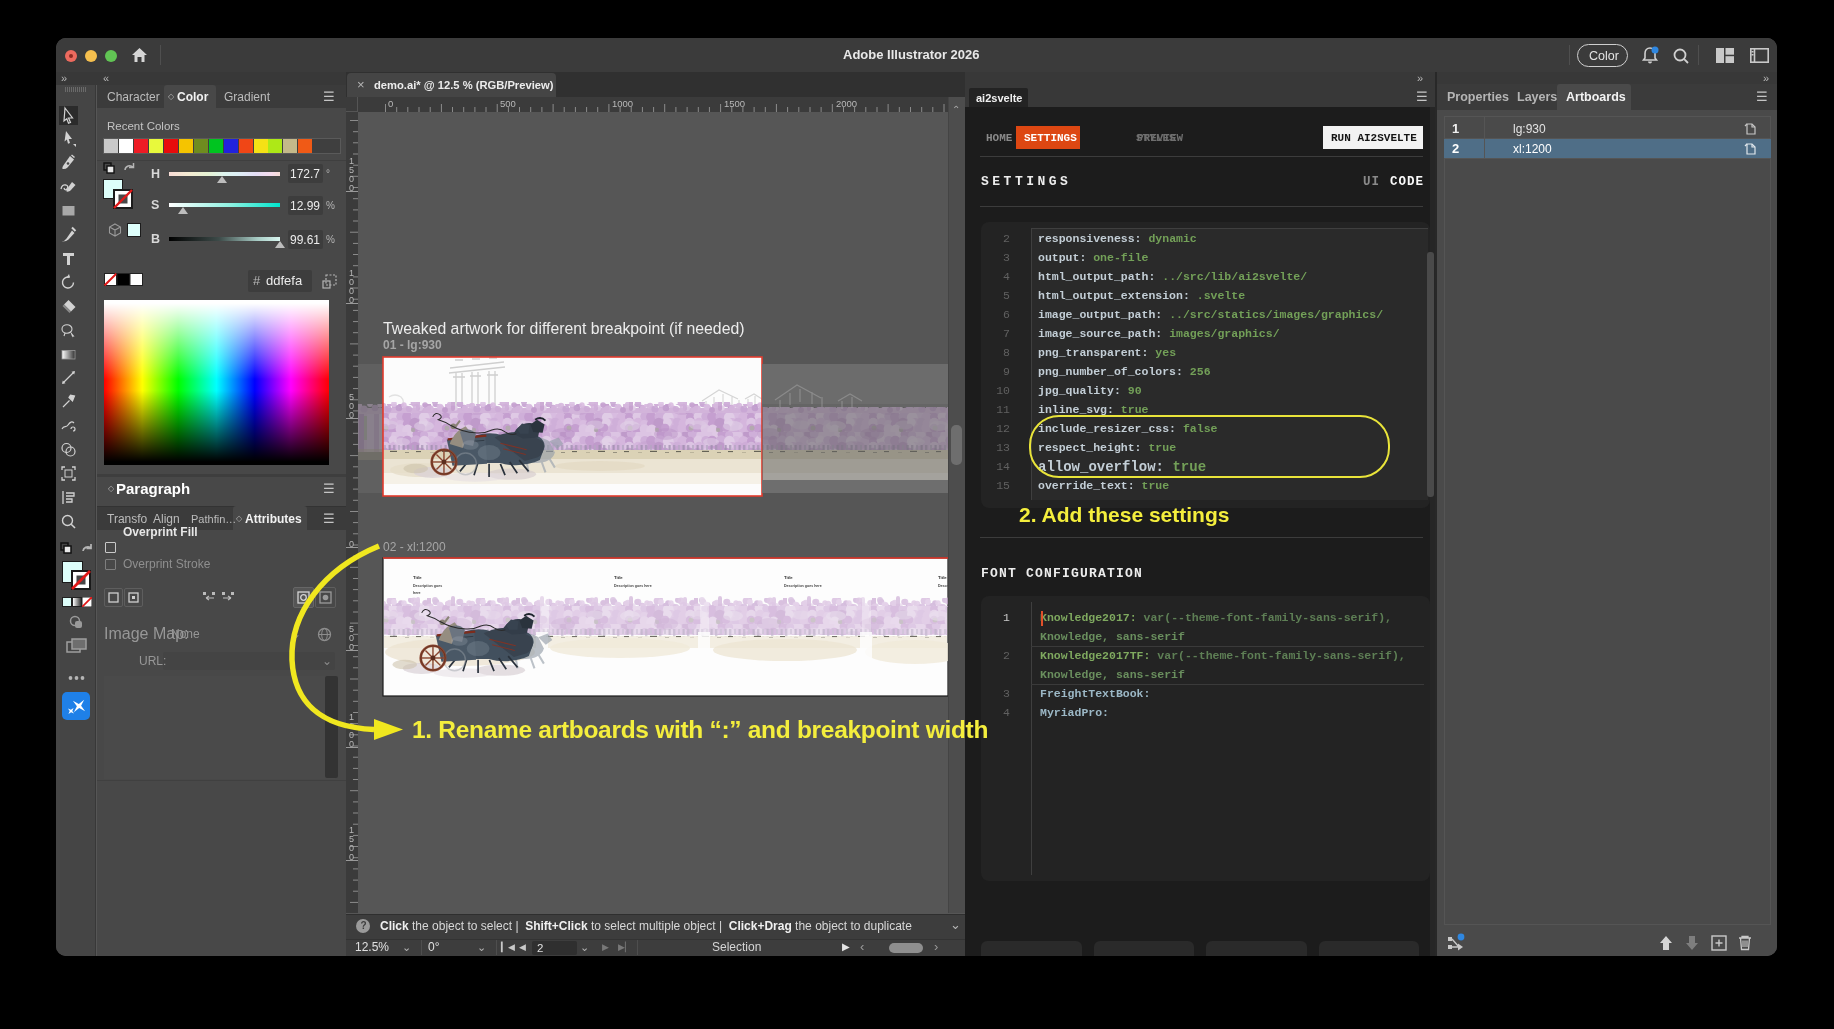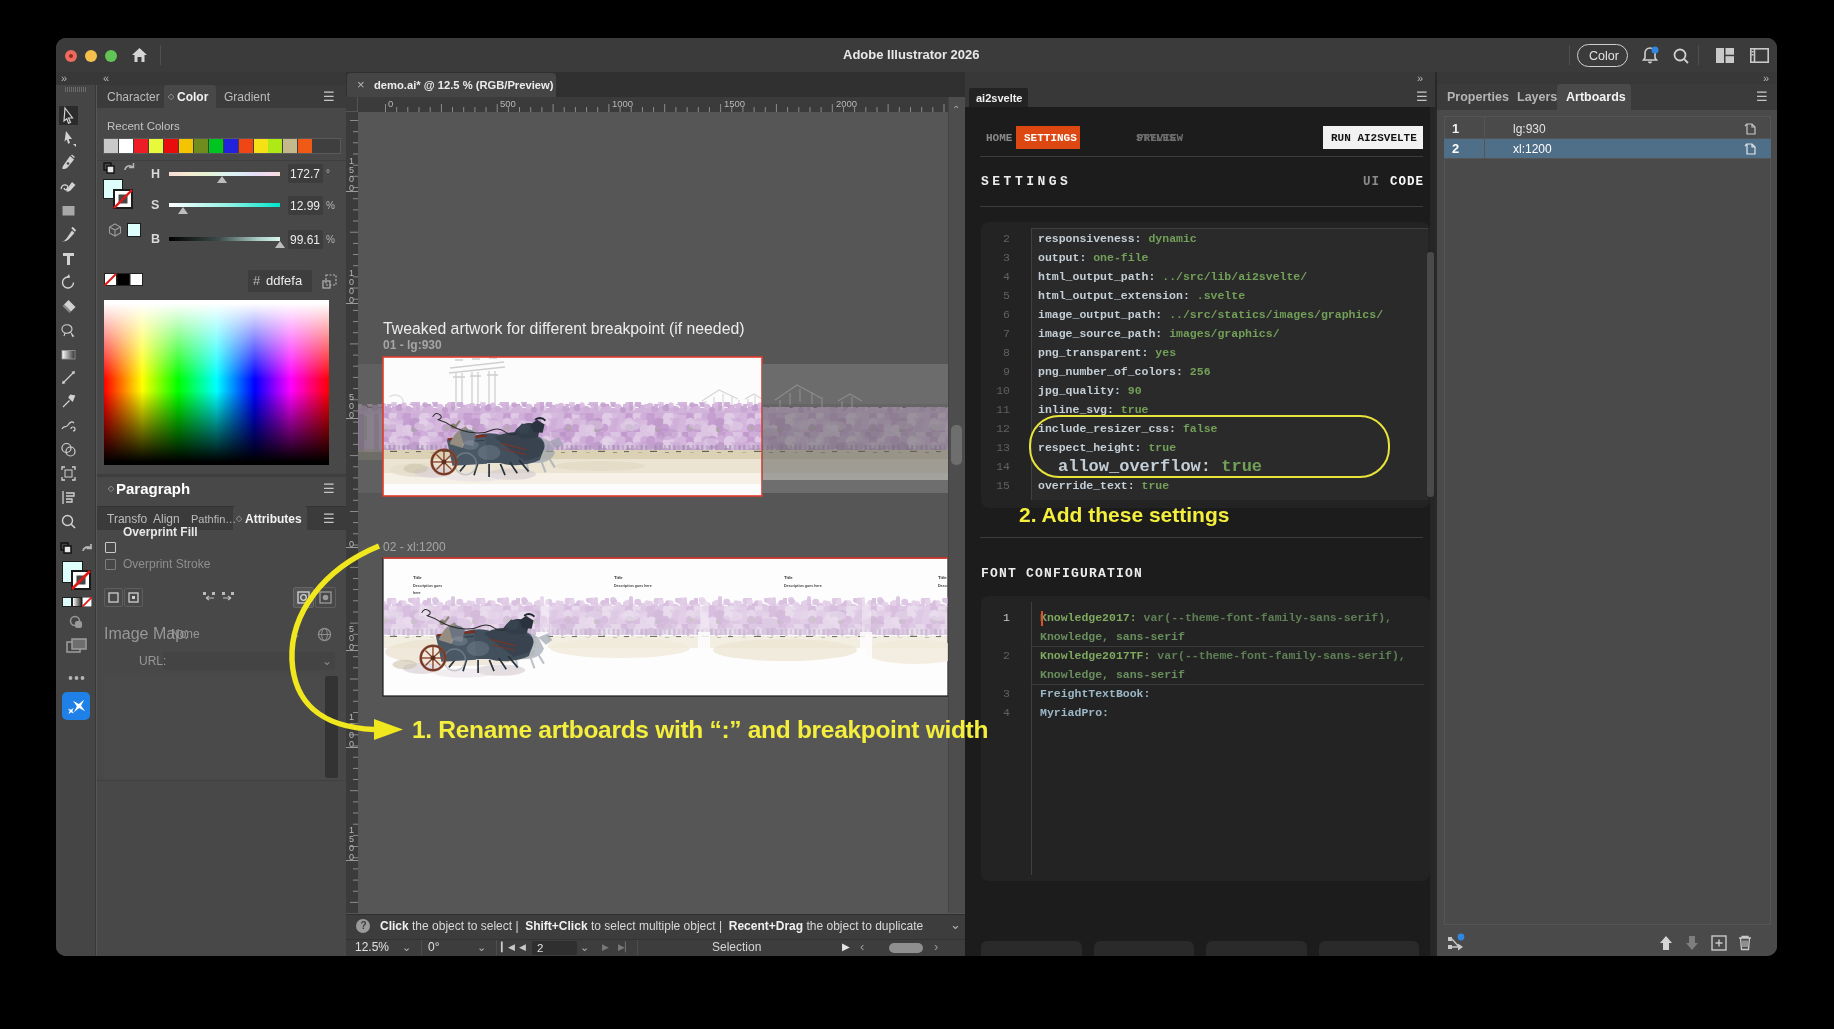--- a/index.html
+++ b/index.html
@@ -700,21 +700,21 @@
       <rect x="860" y="632" width="12" height="38" fill="#fdfdfd" opacity="0.85"></rect>
       <use href="#chariot" transform="translate(15.6,223.7) scale(0.94)"></use>
       <rect x="383" y="557.2" width="565" height="1.6" fill="#e23b2e"></rect>
     </svg>
 <div style="position:absolute;left:327px;top:281.0px;height:20px;line-height:20px;font-size:15.8px;color:#ececec;white-space:pre;">Tweaked artwork for different breakpoint (if needed)</div>
 <div style="position:absolute;left:327px;top:296.5px;height:20px;line-height:20px;font-size:12px;color:#a6a6a6;white-space:pre;font-weight:bold;">01 - lg:930</div>
 <div style="position:absolute;left:327px;top:499.0px;height:20px;line-height:20px;font-size:12px;color:#a6a6a6;white-space:pre;font-weight:normal;">02 - xl:1200</div>
 <div style="position:absolute;left:290px;top:876px;width:619px;height:25px;background:#3d3d3d;border-top:1px solid #2f2f2f;"></div>
 <div style="position:absolute;left:300px;top:881px;width:14px;height:14px;background:#9a9a9a;border-radius:50%;"></div>
 <div style="position:absolute;left:304.5px;top:878.0px;height:20px;line-height:20px;font-size:10px;color:#3d3d3d;white-space:pre;font-weight:bold;">?</div>
-<div style="position:absolute;left:324px;top:878.0px;height:20px;line-height:20px;font-size:12px;color:#d8d8d8;white-space:pre;"><b style="color:#f0f0f0">Click</b> the object to select&nbsp;|&nbsp;&nbsp;<b style="color:#f0f0f0">Shift+Click</b> to select multiple object&nbsp;|&nbsp;&nbsp;<b style="color:#f0f0f0">Recent+Drag</b> the object to duplicate</div>
+<div style="position:absolute;left:324px;top:878.0px;height:20px;line-height:20px;font-size:12px;color:#d8d8d8;white-space:pre;"><b style="color:#f0f0f0">Click</b> the object to select&nbsp;|&nbsp;&nbsp;<b style="color:#f0f0f0">Shift+Click</b> to select multiple object&nbsp;|&nbsp;&nbsp;<b style="color:#f0f0f0">Click+Drag</b> the object to duplicate</div>
 <div style="position:absolute;left:894px;top:877.0px;height:20px;line-height:20px;font-size:13px;color:#b5b5b5;white-space:pre;">⌄</div>
 <div style="position:absolute;left:290px;top:901px;width:619px;height:17px;background:#3d3d3d;border-top:1px solid #333;"></div>
 <div style="position:absolute;left:299px;top:899.0px;height:20px;line-height:20px;font-size:12px;color:#e0e0e0;white-space:pre;">12.5%</div>
 <div style="position:absolute;left:346px;top:899.0px;height:20px;line-height:20px;font-size:11px;color:#b5b5b5;white-space:pre;">⌄</div>
 <div style="position:absolute;left:365px;top:902px;width:1px;height:15px;background:#4e4e4e;"></div>
 <div style="position:absolute;left:372px;top:899.0px;height:20px;line-height:20px;font-size:12px;color:#e0e0e0;white-space:pre;">0°</div>
 <div style="position:absolute;left:421px;top:899.0px;height:20px;line-height:20px;font-size:11px;color:#b5b5b5;white-space:pre;">⌄</div>
 <div style="position:absolute;left:440px;top:902px;width:1px;height:15px;background:#4e4e4e;"></div>
 <div style="position:absolute;left:445px;top:899.0px;height:20px;line-height:20px;font-size:9px;color:#c9c9c9;white-space:pre;">▎◀</div>
 <div style="position:absolute;left:463px;top:899.0px;height:20px;line-height:20px;font-size:9px;color:#c9c9c9;white-space:pre;">◀</div>
@@ -768,21 +768,21 @@
 <div style="position:absolute;left:982px;top:324.0px;height:20px;line-height:20px;font-size:11.5px;color:#c3ced6;white-space:pre;font-family:'Liberation Mono',monospace;font-weight:bold;"><span style="color:#c3ced6">png_number_of_colors:</span> <span style="color:#73a058">256</span></div>
 <div style="position:absolute;right:767px;top:343.0px;height:20px;line-height:20px;font-size:11.5px;color:#606060;white-space:pre;font-family:'Liberation Mono',monospace;">10</div>
 <div style="position:absolute;left:982px;top:343.0px;height:20px;line-height:20px;font-size:11.5px;color:#c3ced6;white-space:pre;font-family:'Liberation Mono',monospace;font-weight:bold;"><span style="color:#c3ced6">jpg_quality:</span> <span style="color:#73a058">90</span></div>
 <div style="position:absolute;right:767px;top:362.0px;height:20px;line-height:20px;font-size:11.5px;color:#606060;white-space:pre;font-family:'Liberation Mono',monospace;">11</div>
 <div style="position:absolute;left:982px;top:362.0px;height:20px;line-height:20px;font-size:11.5px;color:#c3ced6;white-space:pre;font-family:'Liberation Mono',monospace;font-weight:bold;"><span style="color:#c3ced6">inline_svg:</span> <span style="color:#73a058">true</span></div>
 <div style="position:absolute;right:767px;top:381.0px;height:20px;line-height:20px;font-size:11.5px;color:#606060;white-space:pre;font-family:'Liberation Mono',monospace;">12</div>
 <div style="position:absolute;left:982px;top:381.0px;height:20px;line-height:20px;font-size:11.5px;color:#c3ced6;white-space:pre;font-family:'Liberation Mono',monospace;font-weight:bold;"><span style="color:#c3ced6">include_resizer_css:</span> <span style="color:#73a058">false</span></div>
 <div style="position:absolute;right:767px;top:400.0px;height:20px;line-height:20px;font-size:11.5px;color:#606060;white-space:pre;font-family:'Liberation Mono',monospace;">13</div>
 <div style="position:absolute;left:982px;top:400.0px;height:20px;line-height:20px;font-size:11.5px;color:#c3ced6;white-space:pre;font-family:'Liberation Mono',monospace;font-weight:bold;"><span style="color:#c3ced6">respect_height:</span> <span style="color:#73a058">true</span></div>
 <div style="position:absolute;right:767px;top:419.0px;height:20px;line-height:20px;font-size:11.5px;color:#606060;white-space:pre;font-family:'Liberation Mono',monospace;">14</div>
-<div style="position:absolute;left:982px;top:419.0px;height:20px;line-height:20px;font-size:17px;color:#c3ced6;white-space:pre;font-family:'Liberation Mono',monospace;font-weight:bold;margin-left:20px;"><span style="color:#c3ced6">allow_overflow:</span> <span style="color:#73a058">true</span></div>
+<div style="position:absolute;left:982px;top:419.0px;height:20px;line-height:20px;font-size:14px;color:#c3ced6;white-space:pre;font-family:'Liberation Mono',monospace;font-weight:bold;"><span style="color:#c3ced6">allow_overflow:</span> <span style="color:#73a058">true</span></div>
 <div style="position:absolute;right:767px;top:438.0px;height:20px;line-height:20px;font-size:11.5px;color:#606060;white-space:pre;font-family:'Liberation Mono',monospace;">15</div>
 <div style="position:absolute;left:982px;top:438.0px;height:20px;line-height:20px;font-size:11.5px;color:#c3ced6;white-space:pre;font-family:'Liberation Mono',monospace;font-weight:bold;"><span style="color:#c3ced6">override_text:</span> <span style="color:#73a058">true</span></div>
 <div style="position:absolute;left:973px;top:377px;width:361px;height:63px;border:2.5px solid #e9e43a;border-radius:30px;"></div>
 <div style="position:absolute;left:963px;top:467.0px;height:20px;line-height:20px;font-size:21px;color:#f4ee3d;white-space:pre;font-weight:bold;">2. Add these settings</div>
 <div style="position:absolute;left:924px;top:499px;width:443px;height:1px;background:#3c3c3c;"></div>
 <div style="position:absolute;left:925px;top:525.5px;height:20px;line-height:20px;font-size:13px;color:#ededed;white-space:pre;font-family:'Liberation Mono',monospace;font-weight:bold;letter-spacing:1.2px;">FONT CONFIGURATION</div>
 <div style="position:absolute;left:925px;top:558px;width:449px;height:285px;background:#232323;border-radius:8px;"></div>
 <div style="position:absolute;left:975px;top:564px;width:393px;height:273px;border-left:1px solid #3f3f3f;"></div>
 <div style="position:absolute;right:767px;top:570.0px;height:20px;line-height:20px;font-size:11.5px;color:#c9c9c9;white-space:pre;font-family:'Liberation Mono',monospace;">1</div>
 <div style="position:absolute;left:984px;top:570.0px;height:20px;line-height:20px;font-size:11.5px;color:#888;white-space:pre;font-family:'Liberation Mono',monospace;font-weight:bold;"><span style="color:#7fa95f">Knowledge2017:</span> <span style="color:#5e7f55">var(--theme-font-family-sans-serif),</span></div>

